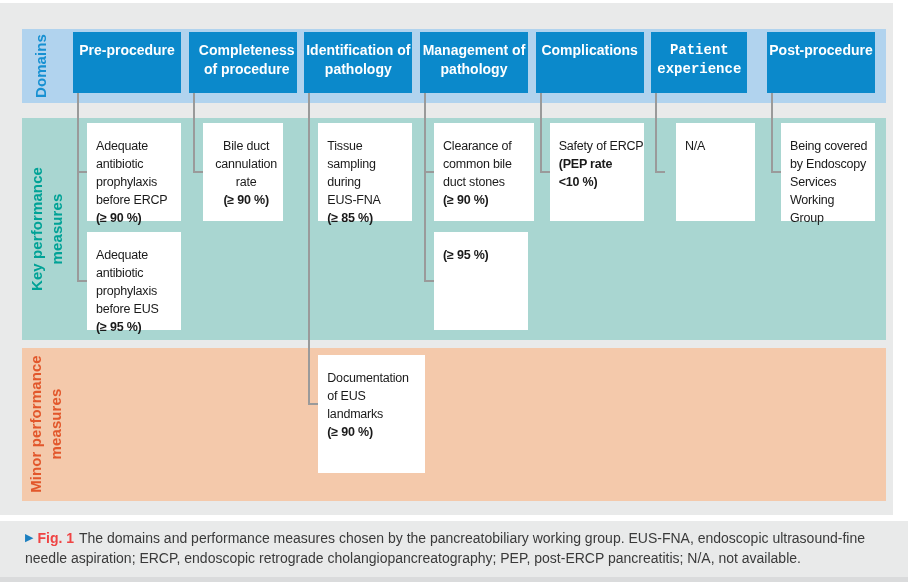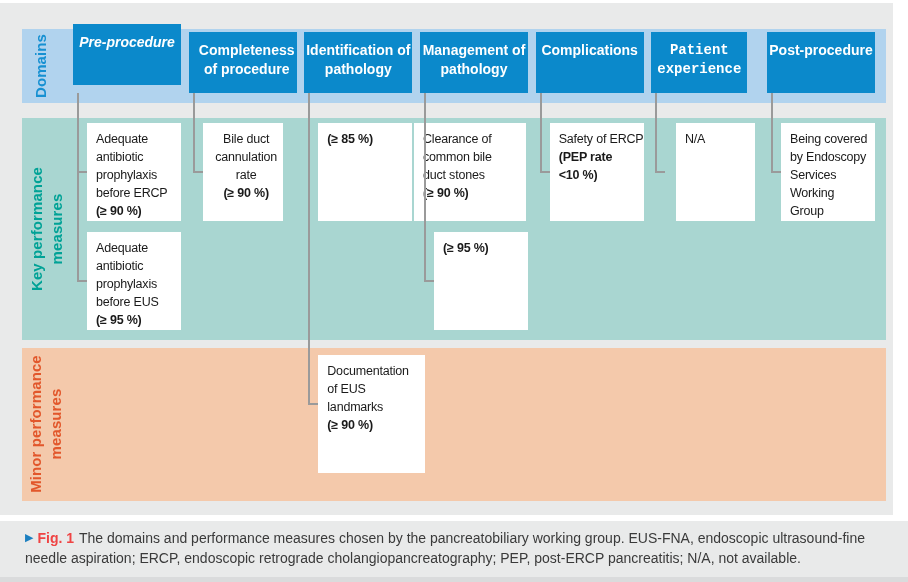--- a/index.html
+++ b/index.html
@@ -14,21 +14,21 @@
   #minor-band{left:22px;top:348px;width:864px;height:153px;background:#f4c9ab;}
   .vlabel{position:absolute;font-weight:bold;font-size:15px;line-height:20px;
           text-align:center;transform:rotate(-90deg);white-space:pre-line;letter-spacing:0.1px;}
   #lbl-domains{left:-19px;top:56px;width:120px;height:20px;color:#1690d2;}
   #lbl-key{left:-68px;top:209px;width:230px;height:40px;color:#00a296;}
   #lbl-minor{left:-69px;top:404px;width:230px;height:40px;color:#e2572b;}
   .hdr{position:absolute;background:#0b89cb;color:#ffffff;font-weight:bold;
        font-size:14px;line-height:19px;text-align:center;padding-top:9px;
        box-sizing:border-box;}
   .wbox{position:absolute;background:#ffffff;color:#1a1a1a;font-size:12.5px;
-        line-height:18px;letter-spacing:-0.2px;padding:7px 2px 0 9px;
+        line-height:18px;letter-spacing:-0.2px;padding:14px 2px 0 9px;
         box-sizing:border-box;white-space:pre;}
   .wbox b{font-weight:bold;}
   .vline,.elbow{position:absolute;background:#9a9a9a;}
   .caption{position:absolute;left:25px;top:528px;width:874px;font-size:14px;
            line-height:19.5px;color:#3a3a3a;}
   .cap-marker{color:#1b7fc0;font-size:11px;margin-right:4px;vertical-align:2px;}
   .cap-label{color:#ef4444;margin-right:5px;}
 </style>
 </head>
 <body>
@@ -55,38 +55,42 @@
 prophylaxis
 before ERCP
 </span><b>(≥ 90 %)</b></div>
       <div class="elbow" style="left: 77px; top: 280px; width: 10px; height: 2px;"></div>
       <div class="wbox" style="left: 87px; top: 232px; width: 94px; height: 98px;"><span>Adequate
 antibiotic
 prophylaxis
 before EUS
 </span><b>(≥ 95 %)</b></div>
       <div class="vline" style="left: 77px; top: 93px; width: 2px; height: 189px;"></div>
-      <div class="hdr" style="left: 73px; top: 24px; width: 108px; height: 61px; font-style: italic;">Pre-procedure</div>
+      <div class="hdr" style="left: 73px; top: 32px; width: 108px; height: 61px;">Pre-procedure</div>
       <div class="elbow" style="left: 192.7px; top: 171px; width: 10px; height: 2px;"></div>
       <div class="wbox" style="left: 202.7px; top: 123px; width: 80px; height: 98px; text-align: center;"><span>Bile duct
 cannulation
 rate
 </span><b>(≥ 90 %)</b></div>
       <div class="vline" style="left: 192.7px; top: 93px; width: 2px; height: 80px;"></div>
       <div class="hdr" style="left: 188.7px; top: 32px; width: 108px; height: 61px; padding-left: 8px;">Completeness of procedure</div>
-      <div class="wbox" style="left: 318.3px; top: 123px; width: 94px; height: 98px;"><b>(≥ 85 %)</b></div>
+      <div class="wbox" style="left: 318.3px; top: 123px; width: 94px; height: 98px;"><span>Tissue
+sampling
+during
+EUS-FNA
+</span><b>(≥ 85 %)</b></div>
       <div class="elbow" style="left: 308.3px; top: 403px; width: 10px; height: 2px;"></div>
       <div class="wbox" style="left: 318.3px; top: 355px; width: 107px; height: 118px;"><span>Documentation
 of EUS
 landmarks
 </span><b>(≥ 90 %)</b></div>
       <div class="vline" style="left: 308.3px; top: 93px; width: 2px; height: 312px;"></div>
       <div class="hdr" style="left: 304.3px; top: 32px; width: 108px; height: 61px; text-align: center;">Identification of pathology</div>
       <div class="elbow" style="left: 424px; top: 171px; width: 10px; height: 2px;"></div>
-      <div class="wbox" style="left: 414px; top: 123px; width: 112px; height: 98px;"><span>Clearance of
+      <div class="wbox" style="left: 434px; top: 123px; width: 100px; height: 98px;"><span>Clearance of
 common bile
 duct stones
 </span><b>(≥ 90 %)</b></div>
       <div class="elbow" style="left: 424px; top: 280px; width: 10px; height: 2px;"></div>
       <div class="wbox" style="left: 434px; top: 232px; width: 94px; height: 98px;"><b>(≥ 95 %)</b></div>
       <div class="vline" style="left: 424px; top: 93px; width: 2px; height: 189px;"></div>
       <div class="hdr" style="left: 420px; top: 32px; width: 108px; height: 61px;">Management of pathology</div>
       <div class="elbow" style="left: 539.7px; top: 171px; width: 10px; height: 2px;"></div>
       <div class="wbox" style="left: 549.7px; top: 123px; width: 94px; height: 98px;"><span>Safety of ERCP
 </span><b>(PEP rate

